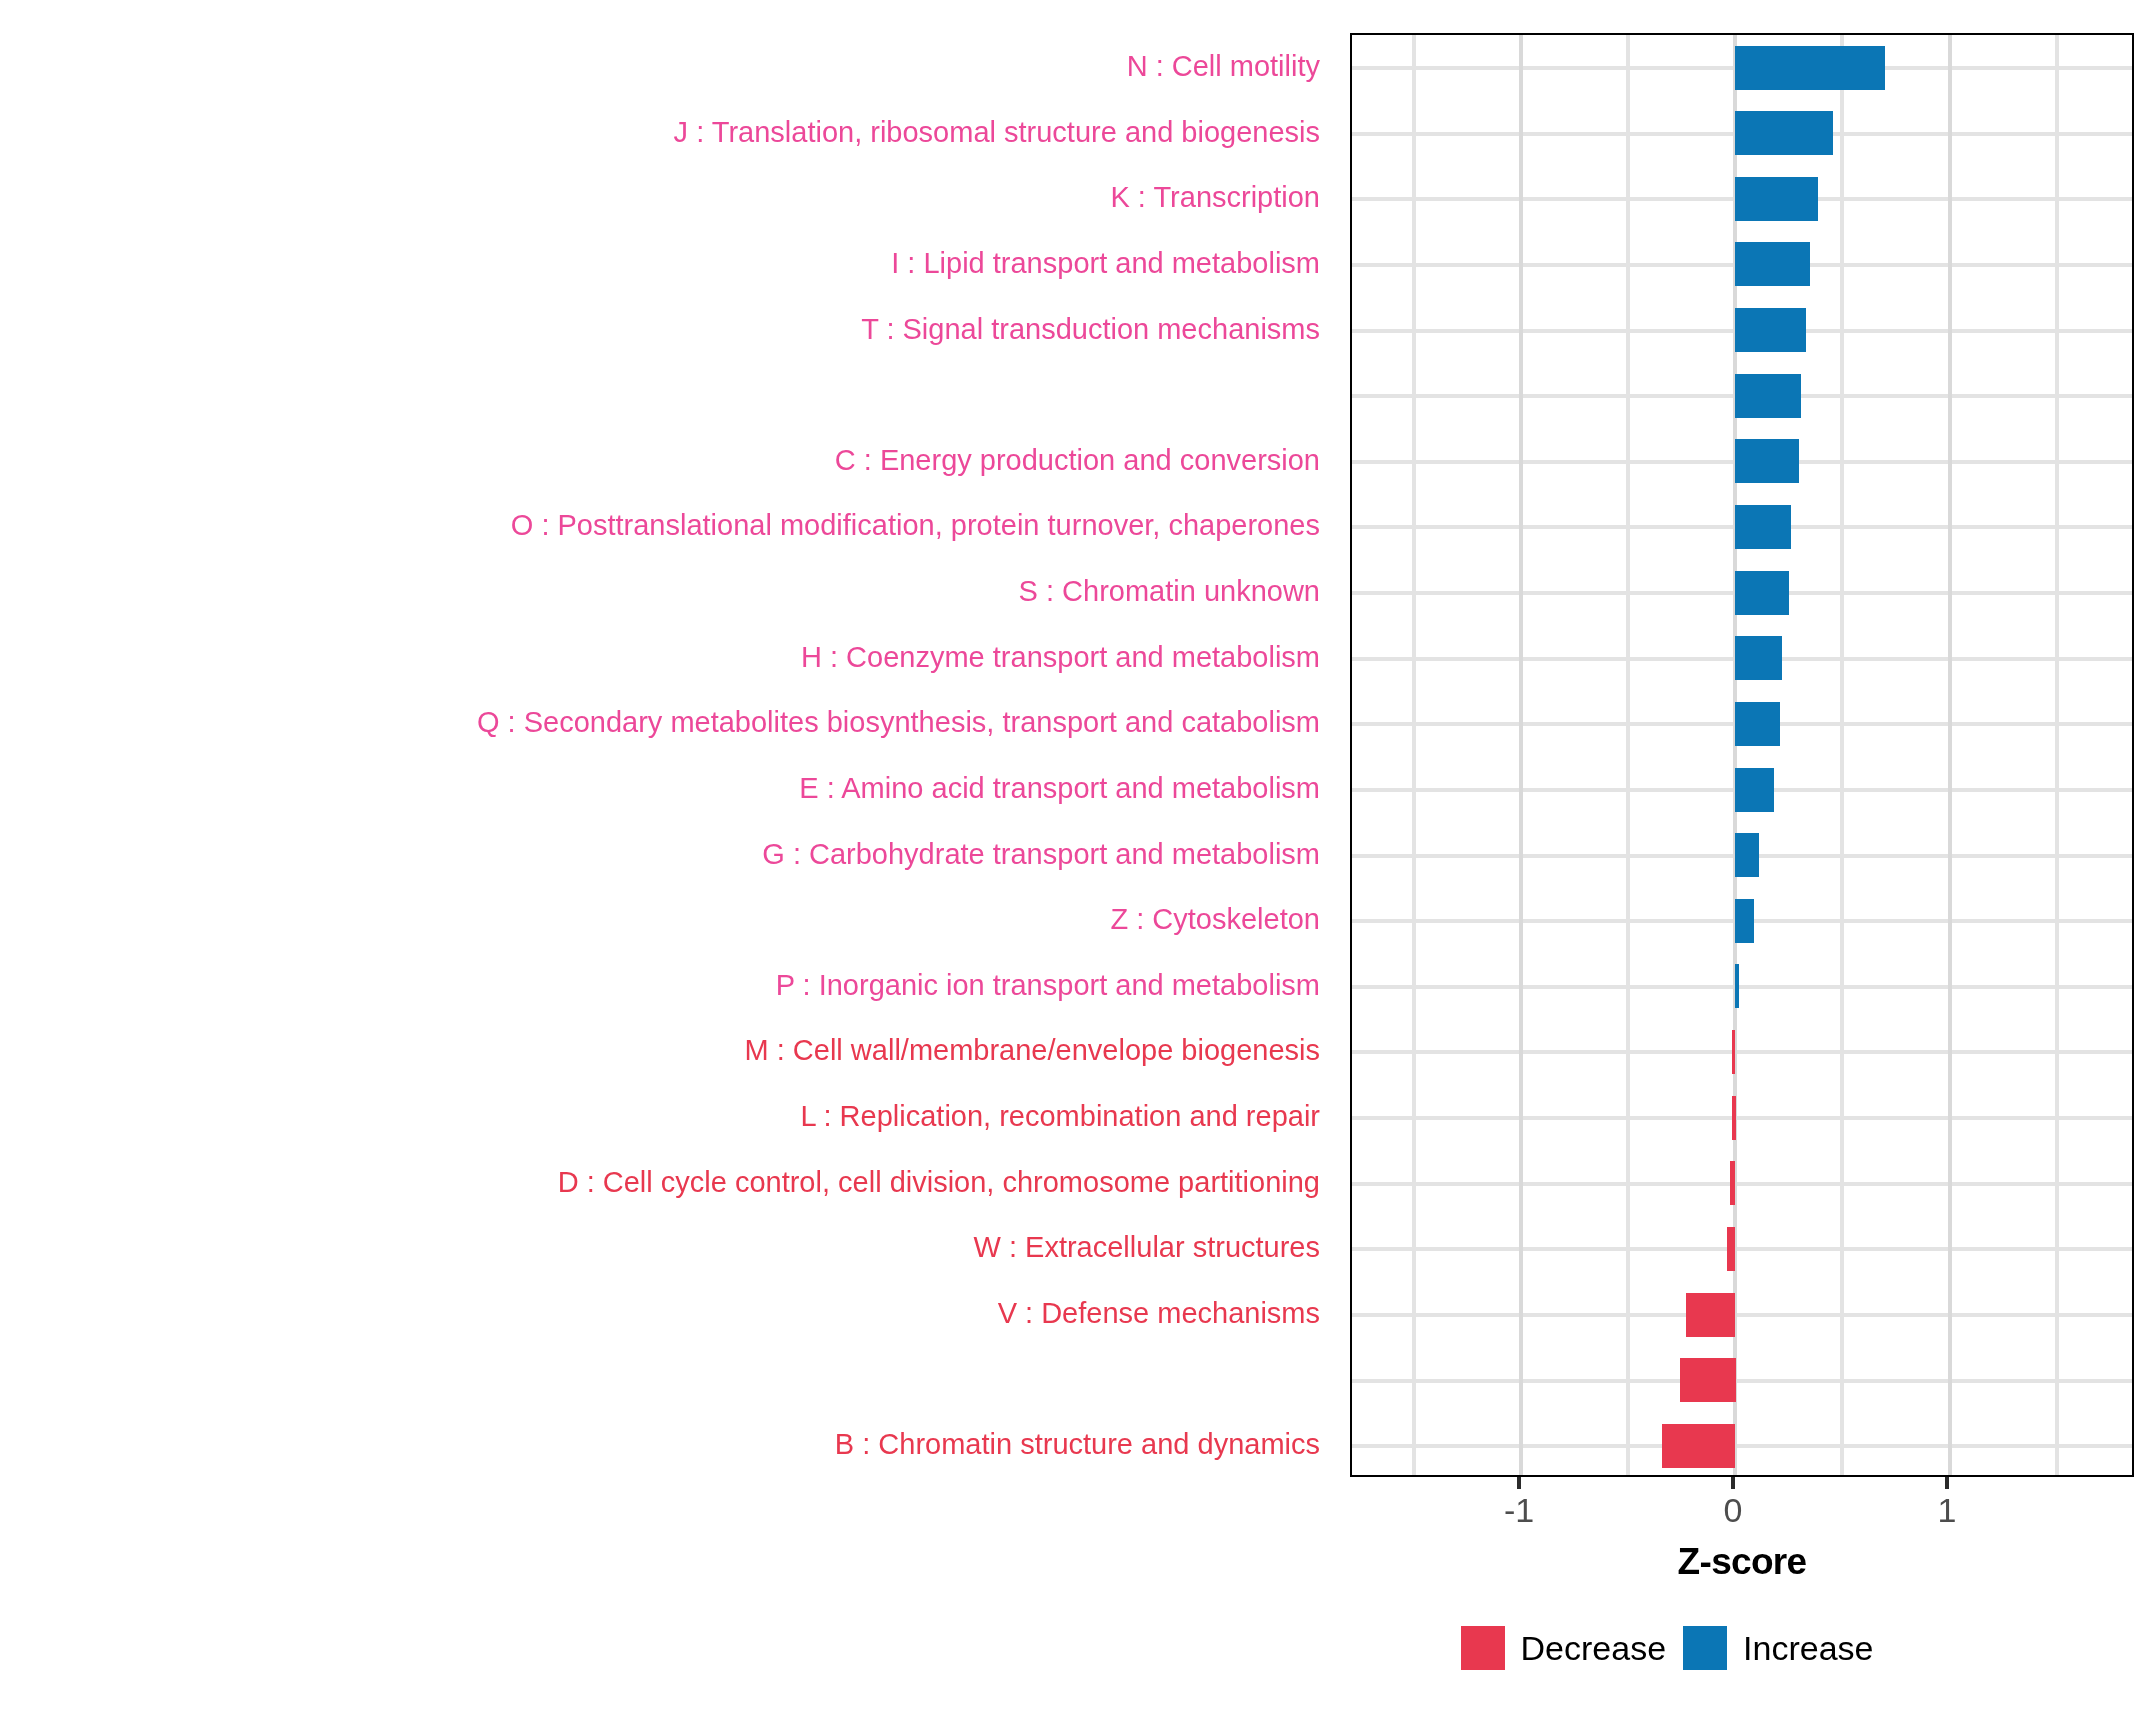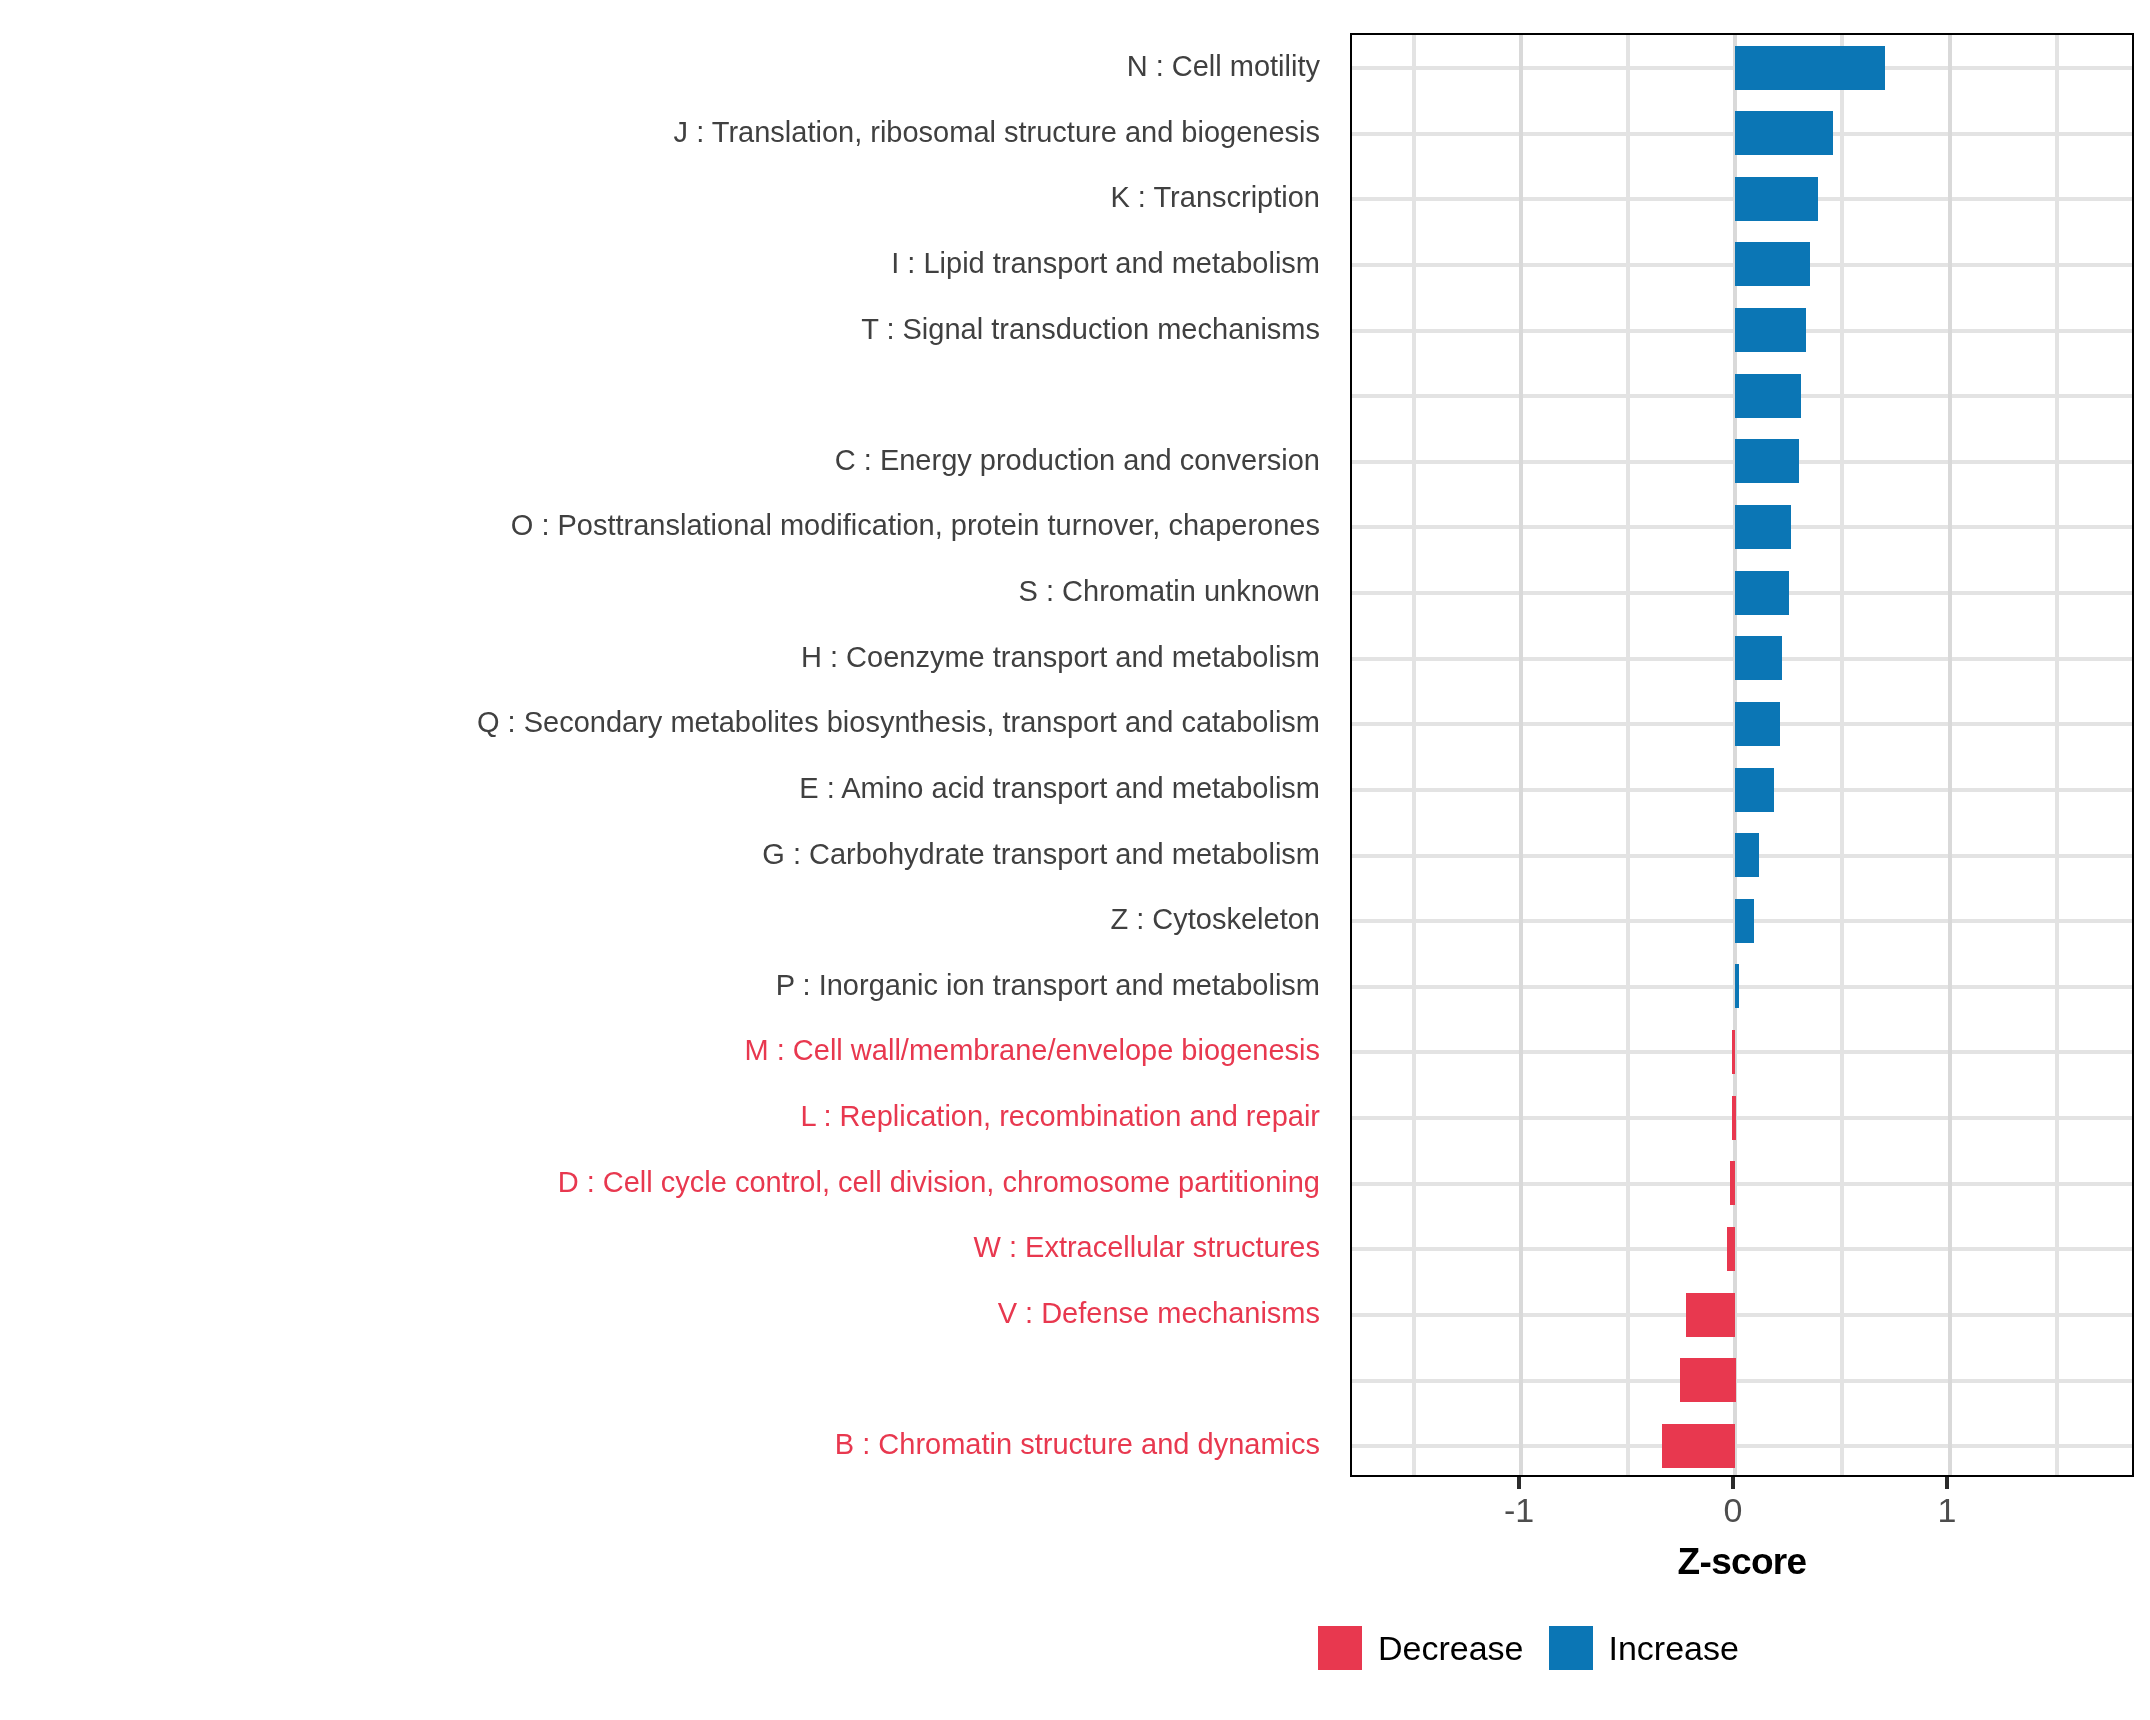--- a/index.html
+++ b/index.html
@@ -3,21 +3,21 @@
 <meta charset="utf-8">
 <style>
   html,body{margin:0;padding:0;background:#ffffff;}
   body{width:2151px;height:1721px;font-family:"Liberation Sans",sans-serif;overflow:hidden;}
   #root{position:relative;width:2151px;height:1721px;background:#fff;}
 
   
   #ylabels{position:absolute;left:0;top:33px;width:1333px;height:1444px;}
   .ylab{position:absolute;right:0;height:66px;line-height:66px;
         font-size:29px;white-space:nowrap;text-align:right;padding-right:13px;}
-  .ylab.up{color:#404040;}
+  .ylab.up{color:#ec4899;}
   .ylab.down{color:#e8384f;}
 
   
   #panel{position:absolute;left:1350px;top:33px;width:784px;height:1444px;
          background:#ffffff;border:2.9px solid #000000;box-sizing:border-box;}
   #plotarea{position:absolute;left:0;top:0;right:0;bottom:0;overflow:hidden;}
 
   .gridh{position:absolute;left:0;right:0;height:3.6px;background:#e3e3e3;}
   .gridv{position:absolute;top:0;bottom:0;width:3.6px;background:#e3e3e3;}
   .gridv.major{background:#d9d9d9;}
@@ -28,22 +28,22 @@
 
   
   .tickmark{position:absolute;width:3.6px;height:12.2px;background:#2b2b2b;top:1477px;}
   .ticklab{position:absolute;top:1491px;font-size:34px;color:#4d4d4d;
            transform:translateX(-50%);white-space:nowrap;}
 
   #xtitle{position:absolute;top:1541px;left:1350px;width:784px;text-align:center;
           font-size:37px;font-weight:bold;color:#000;letter-spacing:-0.7px;}
 
   
-  #legend{position:absolute;top:1626px;left:1318px;width:784px;
-          display:flex;align-items:center;gap:25px;}
+  #legend{position:absolute;top:1626px;left:1275px;width:784px;
+          display:flex;justify-content:center;align-items:center;gap:17px;}
   .lg-item{display:flex;align-items:center;gap:16px;}
   .lg-key{width:44px;height:44px;display:block;}
   .lg-key.down{background:#e8384f;}
   .lg-key.up{background:#0b76b5;}
   .lg-text{font-size:34px;color:#000;white-space:nowrap;}
 </style>
 </head>
 <body>
 
 <div id="root">

